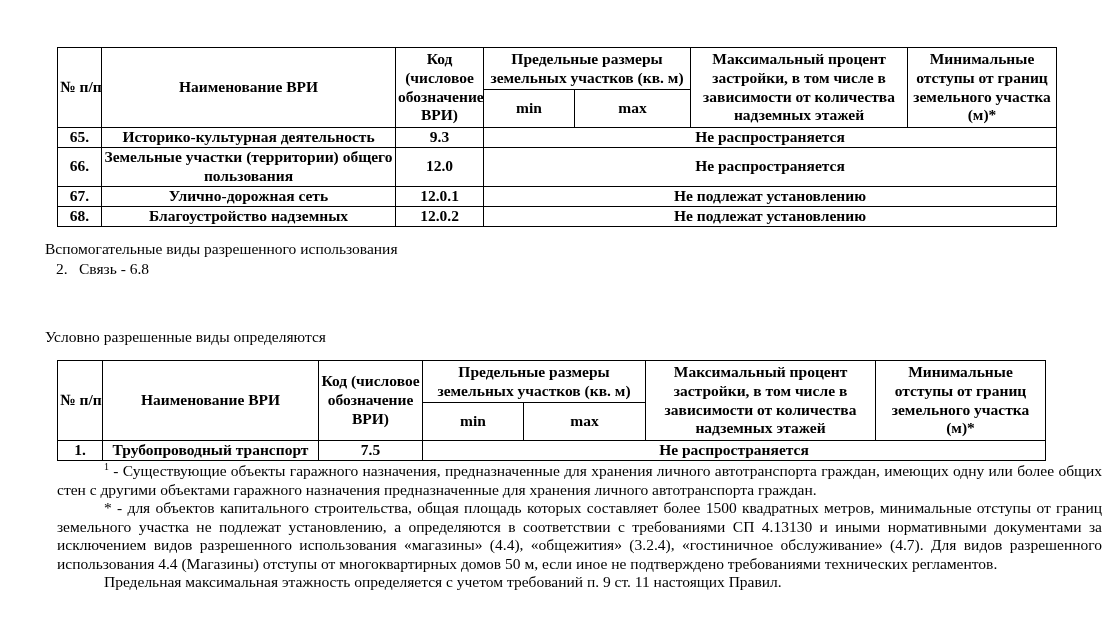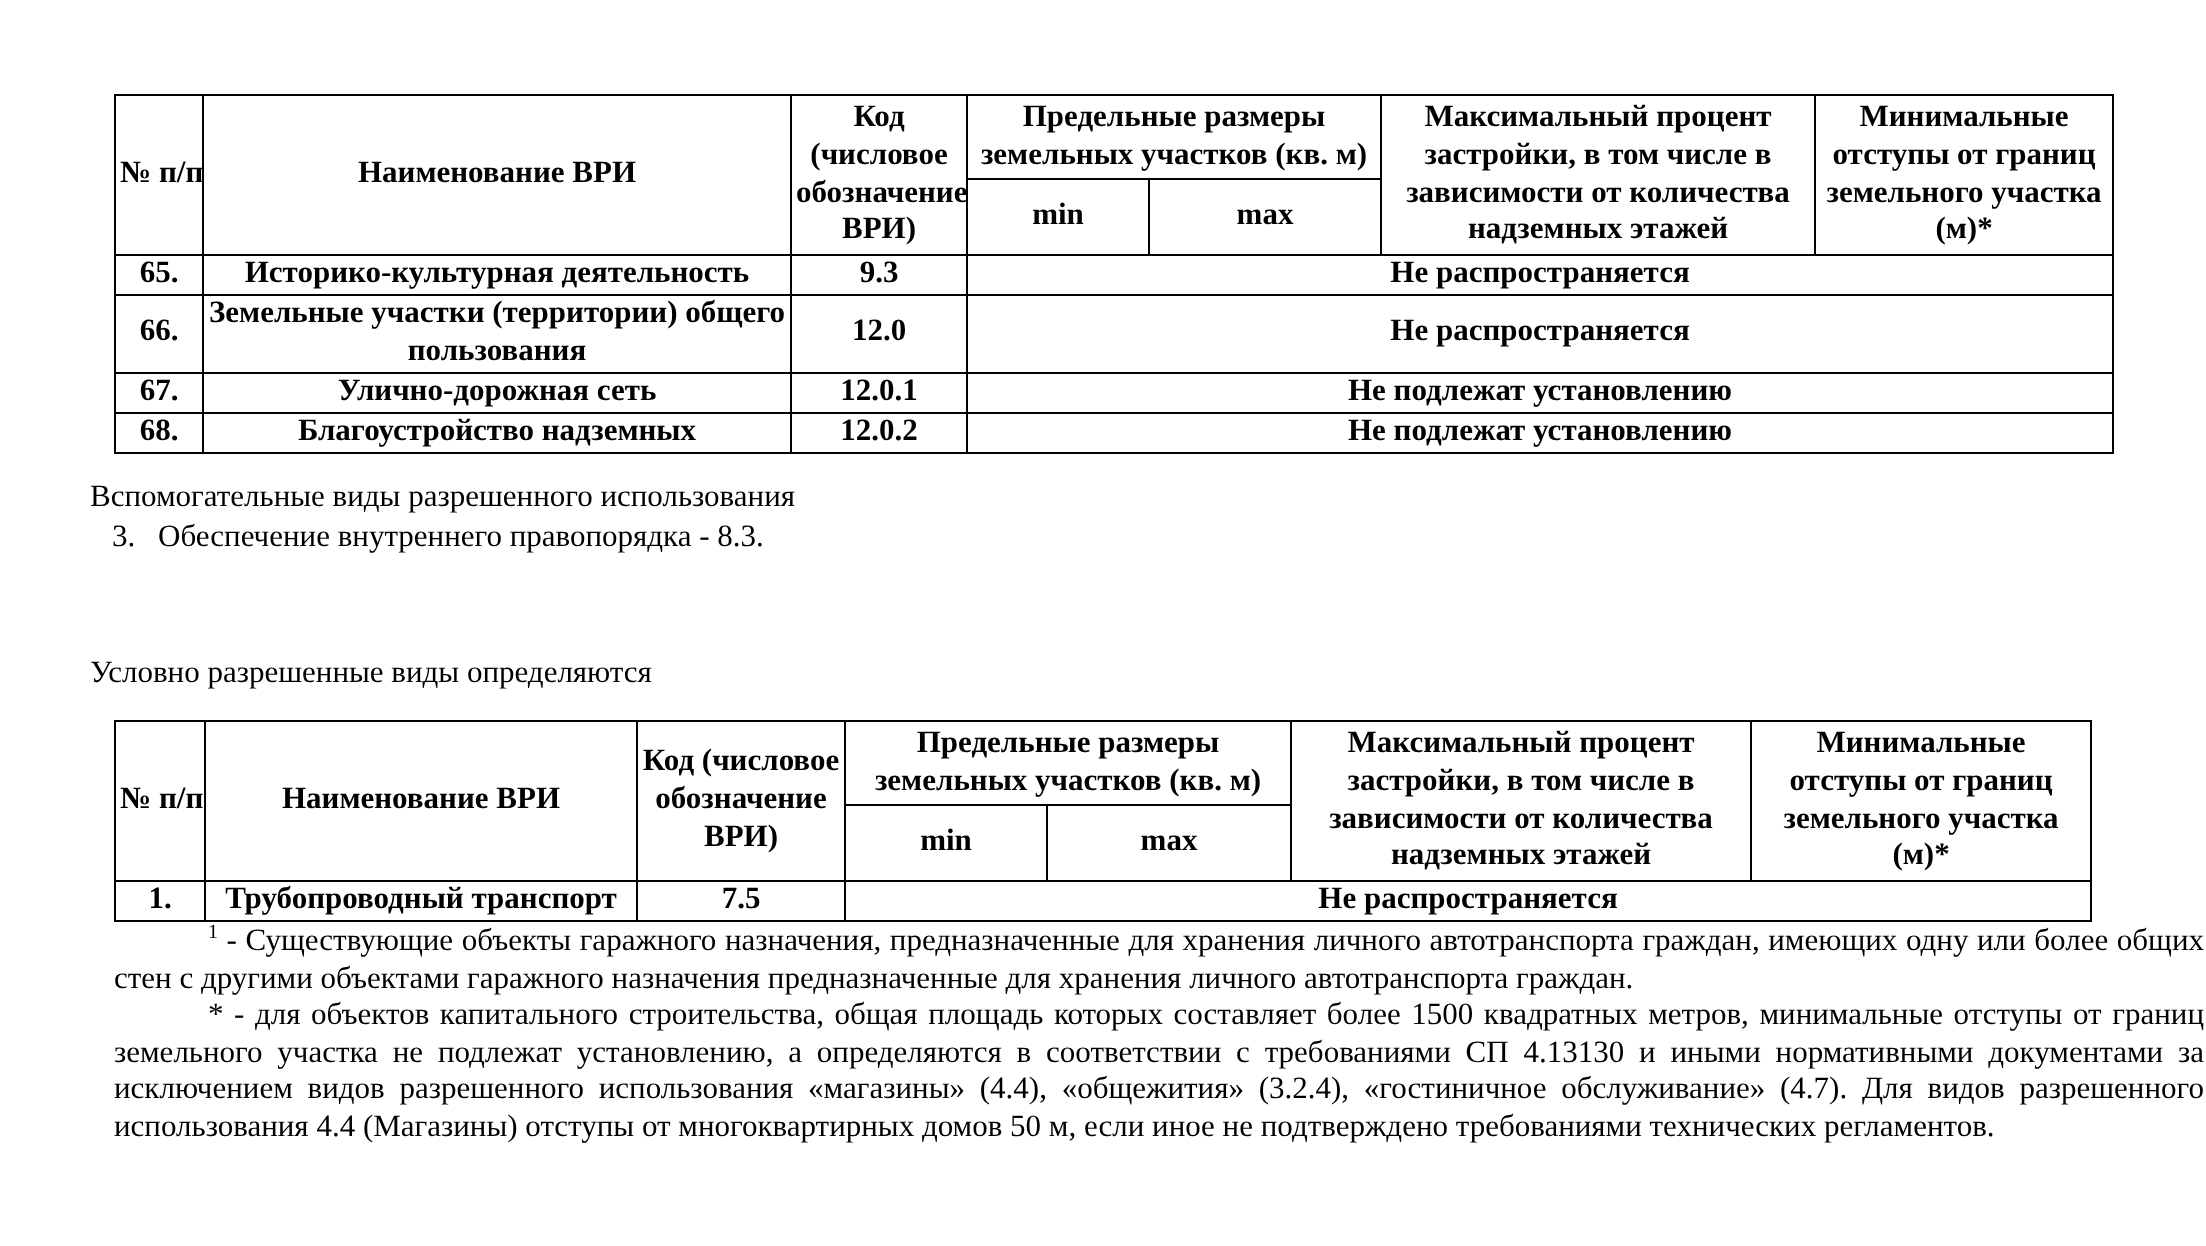--- a/index.html
+++ b/index.html
@@ -100,21 +100,21 @@
       <td>12.0.2</td>
       <td colspan="4">Не подлежат установлению</td>
     </tr>
   </tbody>
 </table>
 
 <div class="abs section-title" id="aux-title">Вспомогательные виды разрешенного использования</div>
 
 <div class="abs" id="aux-list">
   <div class="list-item">
-    <span class="li-num">3.</span><span>Обеспечение внутреннего правопорядка - 8.3.</span>
+    <span class="li-num">2.</span><span>Связь - 6.8</span>
   </div>
 </div>
 
 <div class="abs section-title" id="cond-title">Условно разрешенные виды определяются</div>
 
 <table class="vri abs" id="cond-table">
   <colgroup>
     <col style="width:45px">
       <col style="width:216px">
       <col style="width:104px">
@@ -143,13 +143,14 @@
       <td>Трубопроводный транспорт</td>
       <td>7.5</td>
       <td colspan="4">Не распространяется</td>
     </tr>
   </tbody>
 </table>
 
 <div class="abs" id="footnotes">
   <p><sup>1</sup><span> - Существующие объекты гаражного назначения, предназначенные для хранения личного автотранспорта граждан, имеющих одну или более общих стен с другими объектами гаражного назначения предназначенные для хранения личного автотранспорта граждан.</span></p>
   <p>* - для объектов капитального строительства, общая площадь которых составляет более 1500 квадратных метров, минимальные отступы от границ земельного участка не подлежат установлению, а определяются в соответствии с требованиями СП 4.13130 и иными нормативными документами за исключением видов разрешенного использования «магазины» (4.4), «общежития» (3.2.4), «гостиничное обслуживание» (4.7). Для видов разрешенного использования 4.4 (Магазины) отступы от многоквартирных домов 50 м, если иное не подтверждено требованиями технических регламентов.</p>
+  <p>Предельная максимальная этажность определяется с учетом требований п. 9 ст. 11 настоящих Правил.</p>
 </div>
 
 </body></html>

